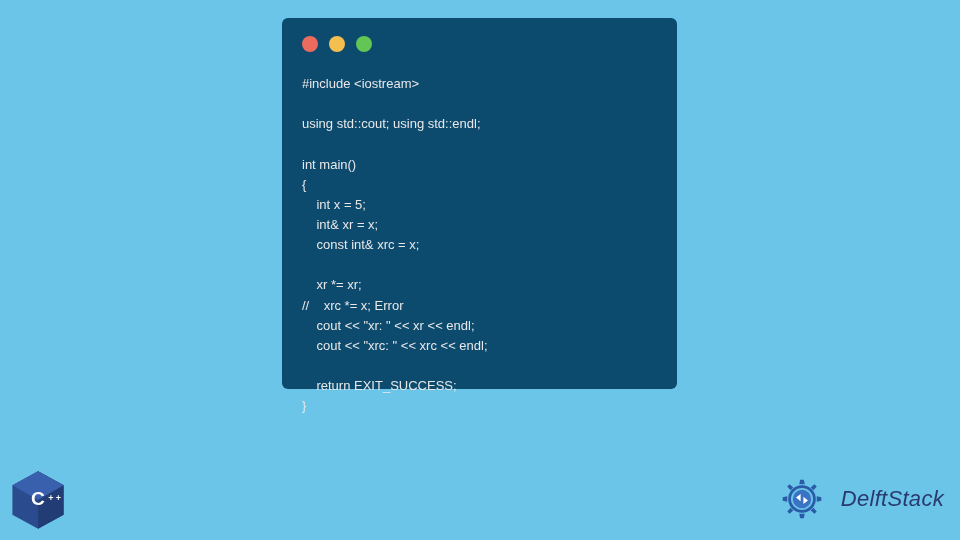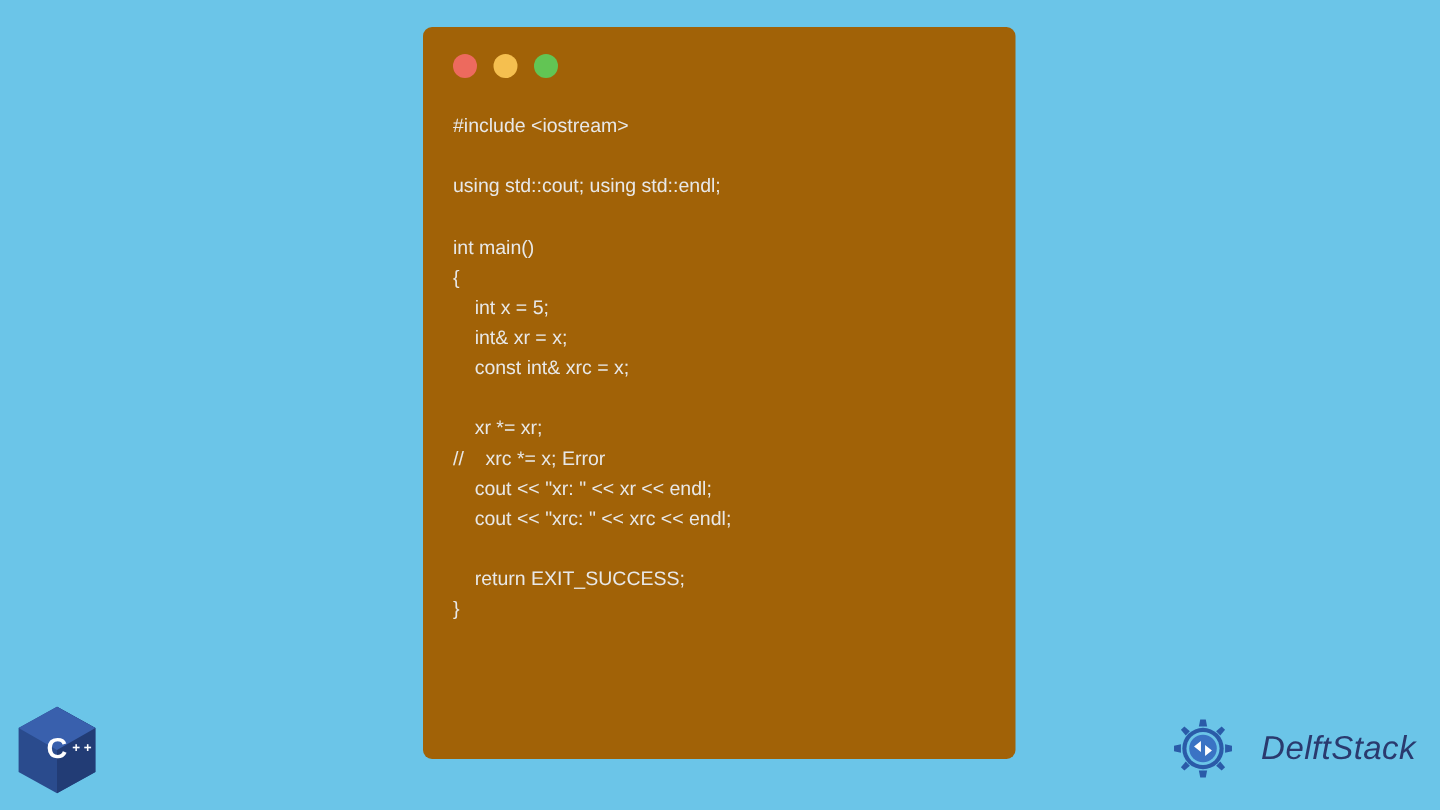--- a/index.html
+++ b/index.html
@@ -12,22 +12,22 @@
       height: 540px;
       background-color: #6bc5e8;
       position: relative;
       font-family: Arial, sans-serif;
     }
     .code-window {
       position: absolute;
       left: 282px;
       top: 18px;
       width: 395px;
-      height: 488px;
-      background-color: #a16207;
+      height: 371px;
+      background-color: #0c4a6e;
       border-radius: 6px;
       padding: 18px 20px;
     }
     .traffic-lights {
       display: flex;
       gap: 11px;
       margin-bottom: 22px;
     }
     .traffic-light {
       width: 16px;

